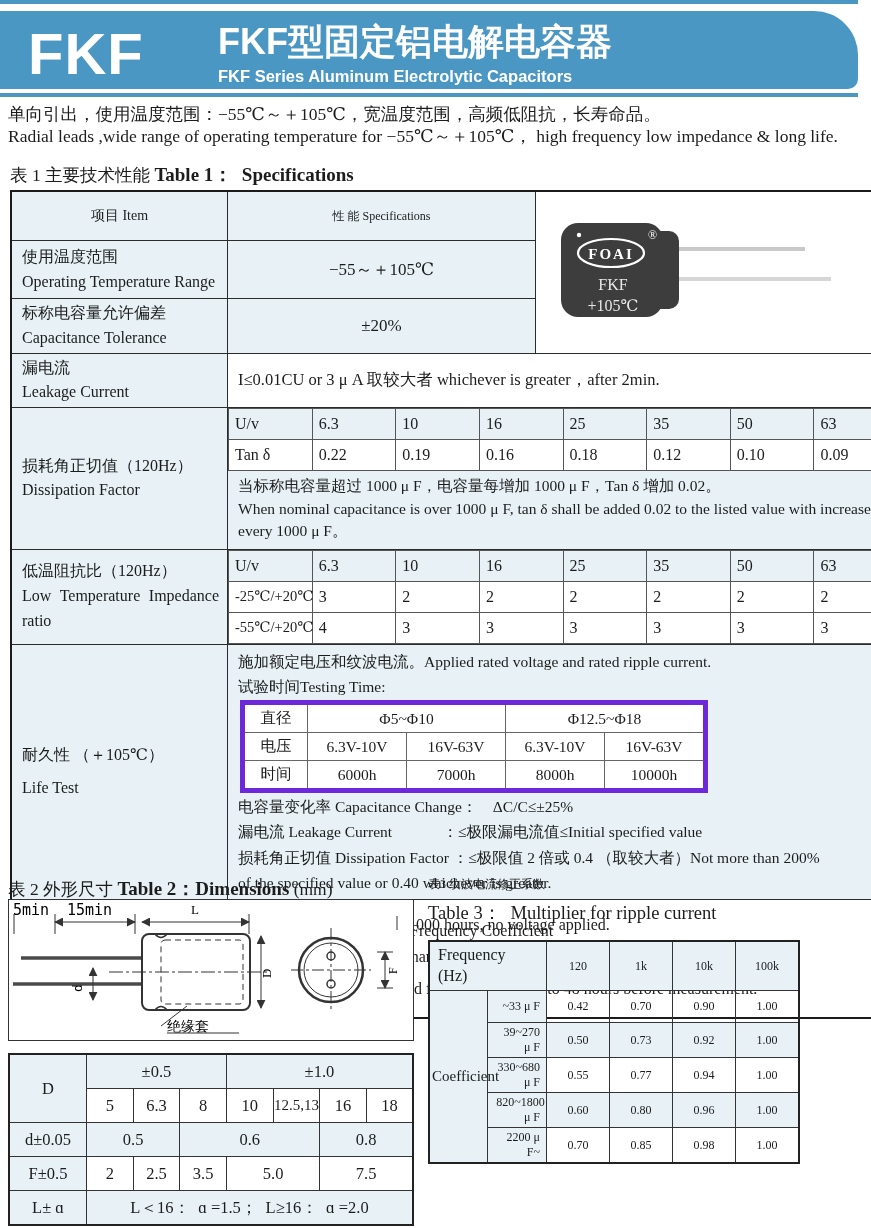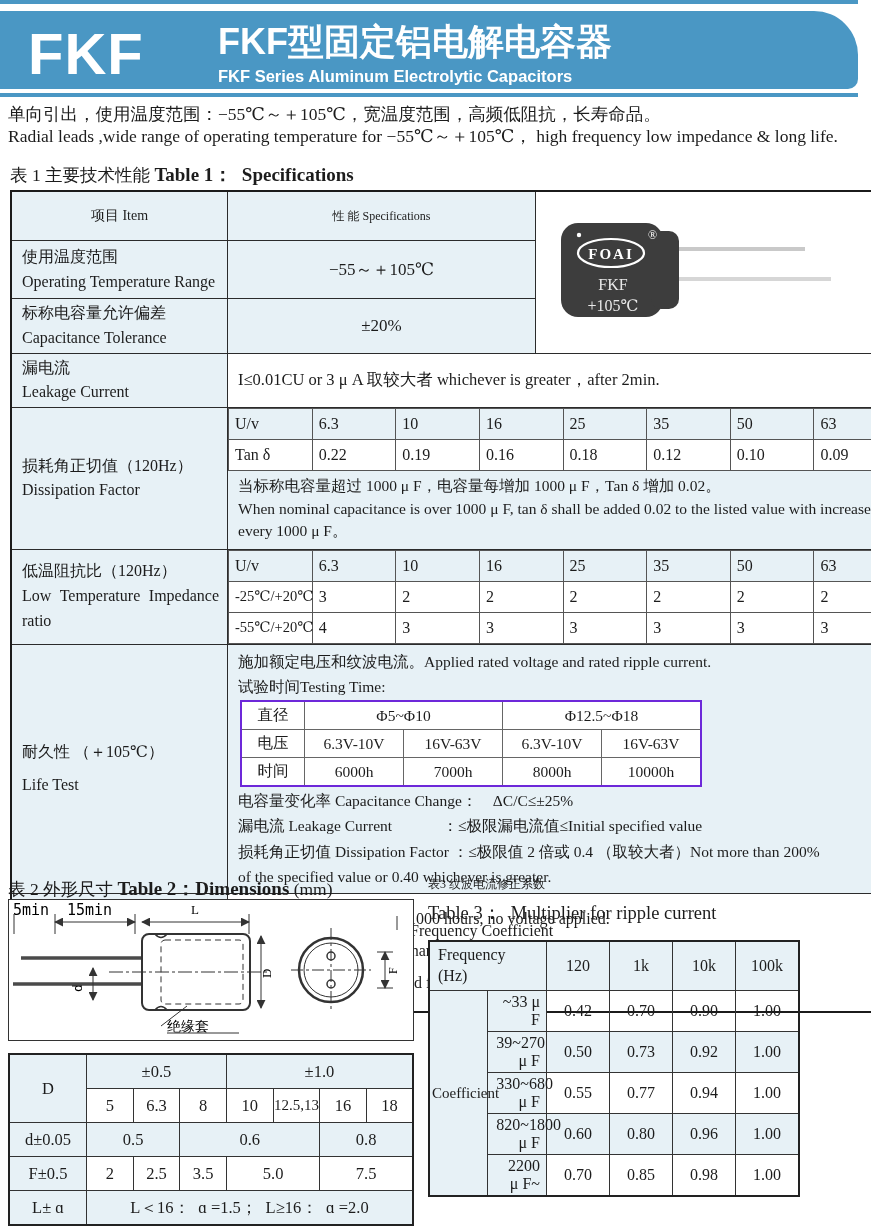--- a/index.html
+++ b/index.html
@@ -42,39 +42,39 @@
   .t1{top:190px;left:10px;width:848px;border:2px solid #1b1b1b;table-layout:fixed;}
   .t1 .c1{width:203px;} .t1 .c2{width:295px;} .t1 .c3{width:350px;}
   .t1 .hdr{font-size:14px;height:44px;}
   .t1 .spec-hdr{font-size:12px;}
   .nopad{padding:0;}
   .inner{width:100%;border-collapse:collapse;table-layout:fixed;}
   .inner td{border:1px solid #555;height:26px;text-align:left;font-size:16px;}
   .note{background:#e7f1f6;padding:4px 10px 6px 10px;font-size:15.5px;line-height:1.45;}
   .lifecell{background:#e7f1f6;padding:3px 10px;vertical-align:top;}
   .lifecell .ln{font-size:15.5px;line-height:1.5;margin:2px 0;}
-  .tt{border:2px solid #6d28d9;border-collapse:collapse;margin:2px 8px 2px 2px;background:#fff;}
+  .tt{border:5px solid #6d28d9;border-collapse:collapse;margin:2px 8px 2px 2px;background:#fff;}
   .tt td{border:1px solid #666;height:27px;text-align:center;font-size:15.5px;padding:0 6px;}
   .tt .ttl{width:50px;}
   .tt .ttv{width:86px;}
   .shelfcell{padding:4px 12px;vertical-align:middle;}
   .shelfcell .ln{font-size:16px;line-height:1.45;margin:9px 0;}
   sub{font-size:11px;}
 
   
   .diagbox{top:899px;left:8px;width:404px;height:140px;border:1.5px solid #333;background:#fff;}
 
   
   .t2{top:1053px;left:8px;width:406px;border:2.5px solid #222;table-layout:fixed;}
   .t2 td,.t2 th{border:1px solid #333;height:29px;text-align:center;vertical-align:middle;font-size:16.5px;}
   .t2 .w0{width:64px;} .t2 .wa{width:43px;} .t2 .wb{width:52px;}
 
   
   .t3{top:940px;left:428px;width:372px;border:2.5px solid #222;table-layout:fixed;}
-  .t3 td,.t3 th{border:1px solid #333;height:27px;vertical-align:middle;font-size:16px;}
+  .t3 td,.t3 th{border:1px solid #333;height:27px;vertical-align:middle;font-size:12px;}
   .t3 .freq{height:44px;text-align:left;padding-left:8px;line-height:1.3;font-size:16px;}
   .t3 .coef{width:62px;text-align:left;padding:0 2px;font-size:15px;}
   .t3 .rng{width:107px;text-align:right;padding-left:8px;}
   .t3 .val{width:50px;text-align:center;}
 
   svg text{font-family:"Liberation Serif","DejaVu Serif",serif;}
   .monotxt{font-family:"DejaVu Sans Mono",monospace;}
 </style>
 </head>
 <body>

